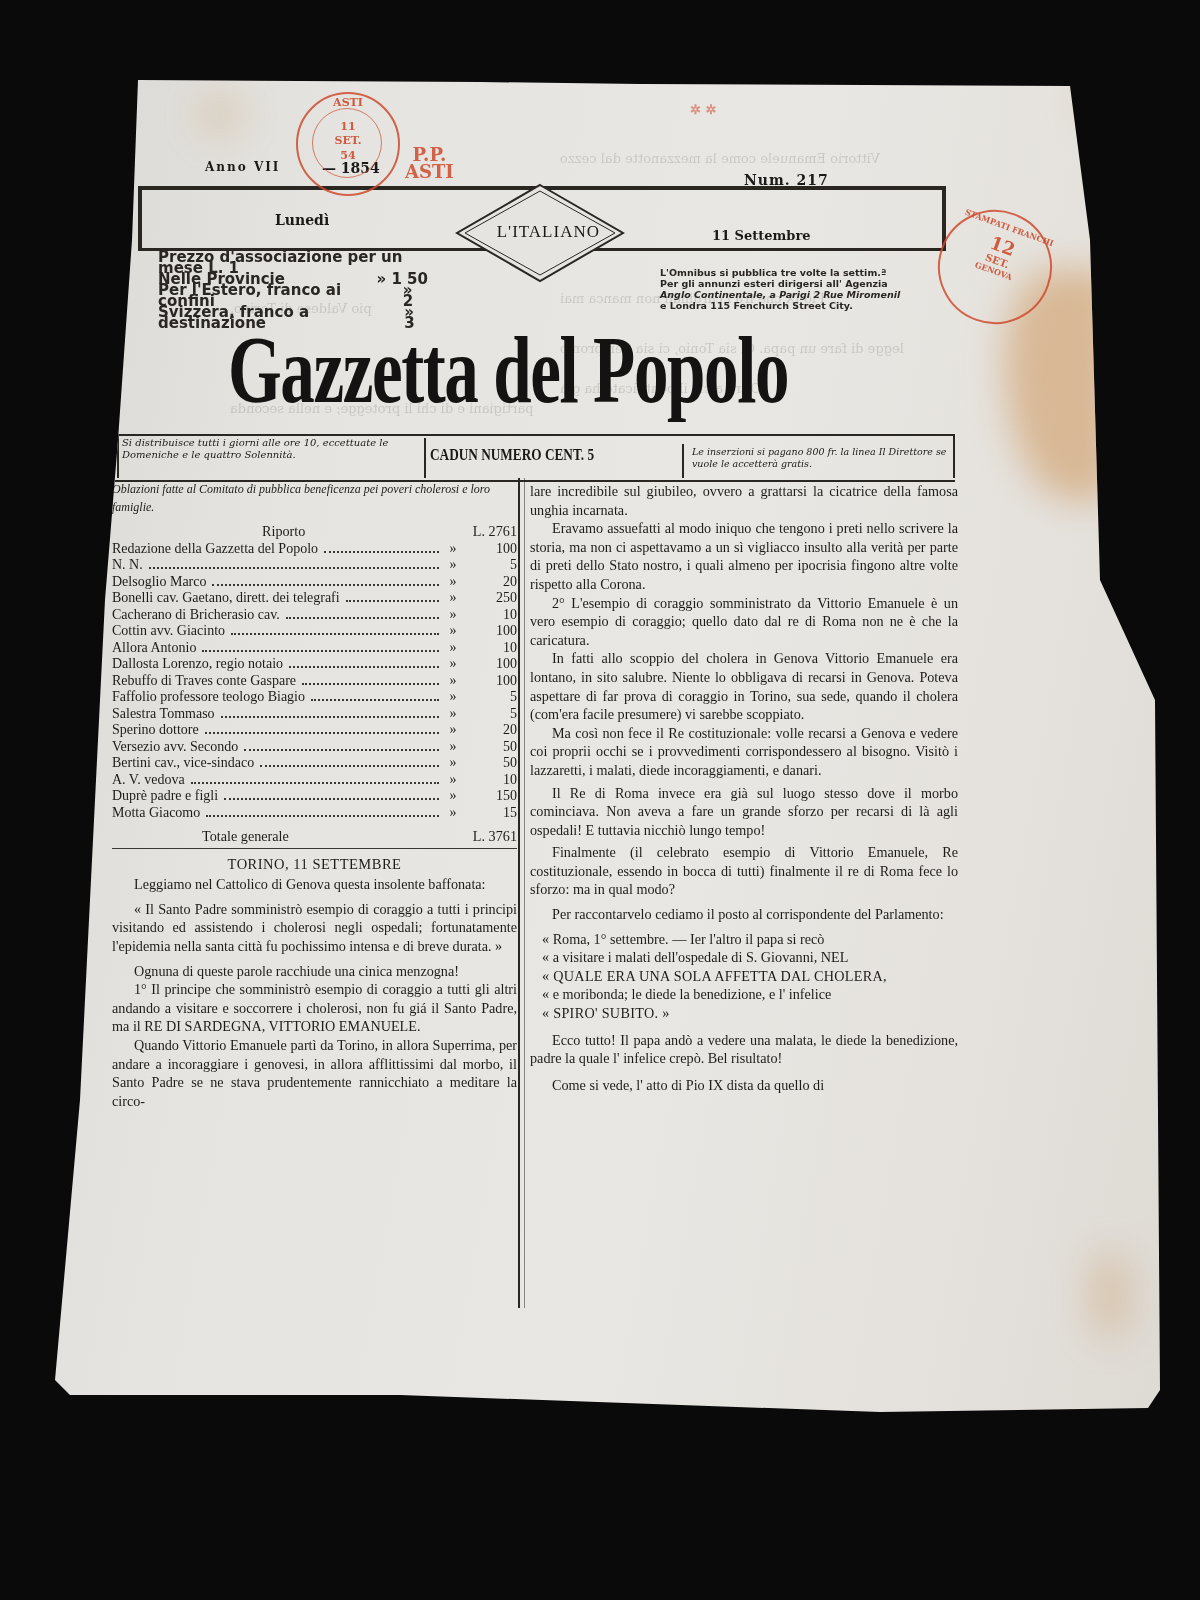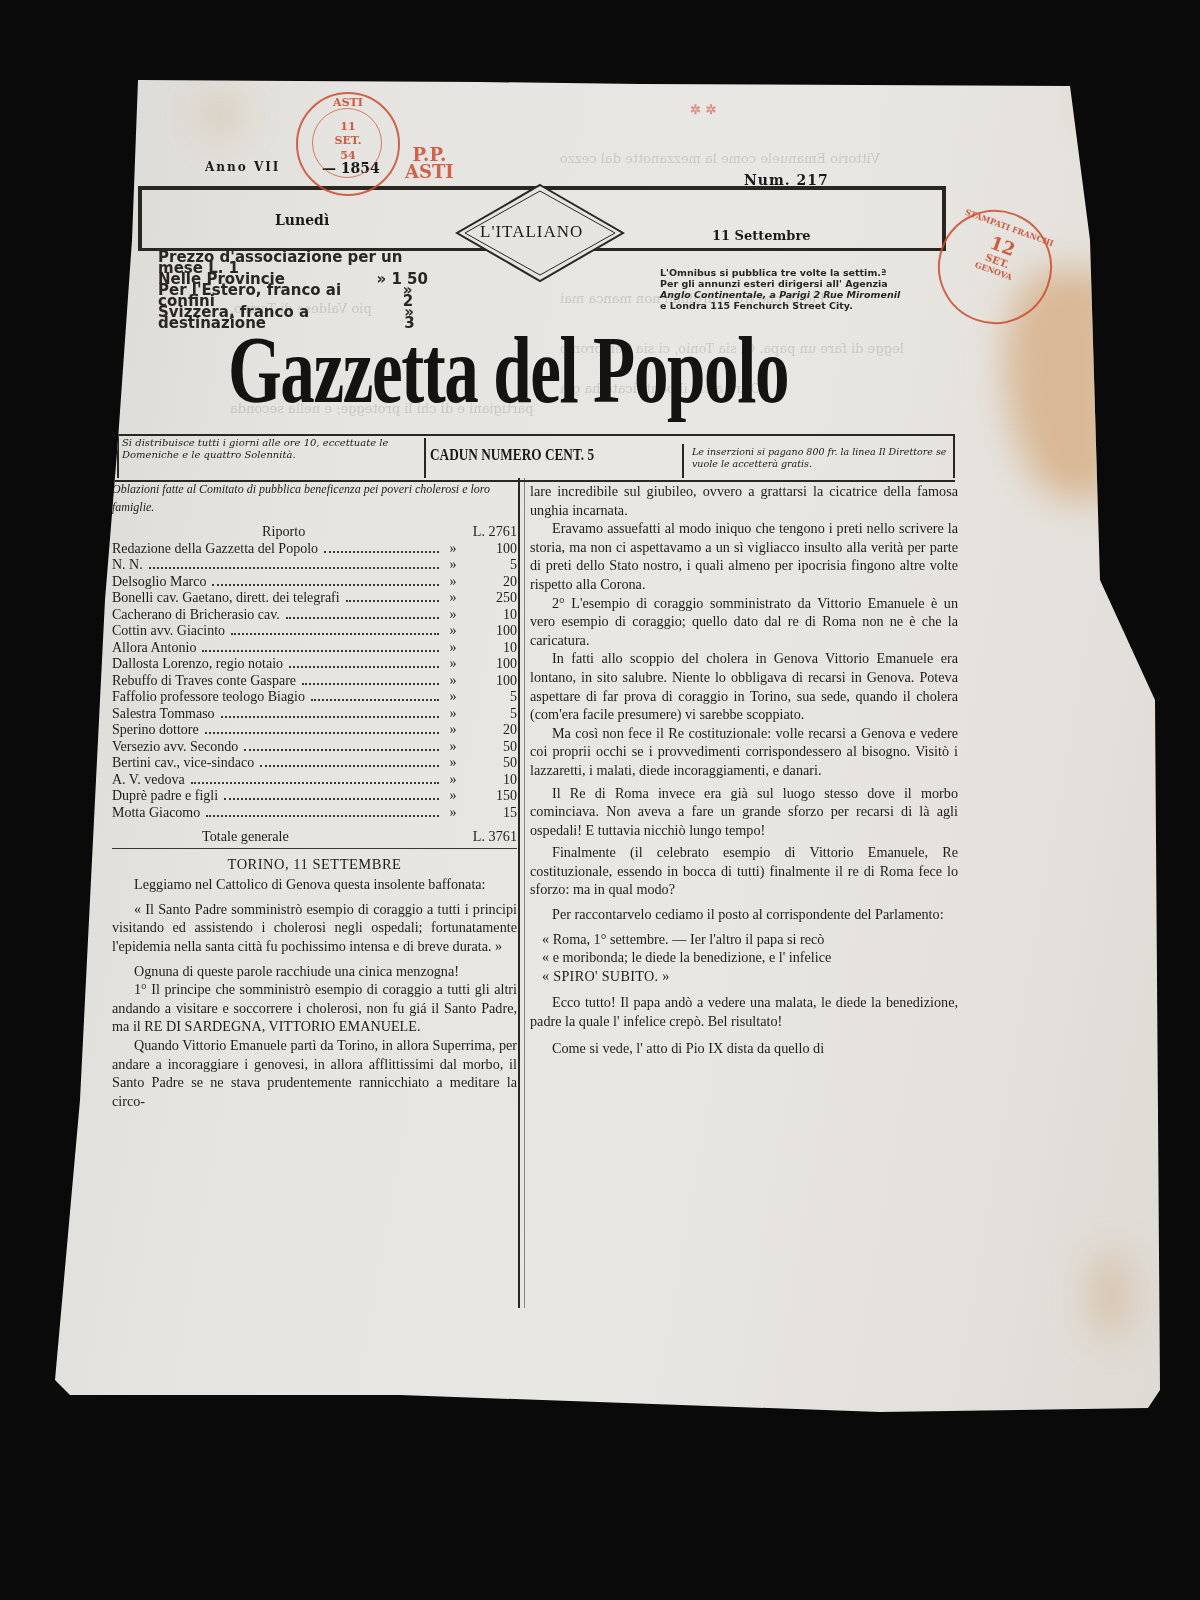--- a/index.html
+++ b/index.html
@@ -27,21 +27,21 @@
     .num { left:744px; top:172px; font-size:14px; font-weight:bold; letter-spacing:1px; }
     .band {
       position:absolute; left:138px; top:186px; width:800px; height:58px;
       border-top:4px solid #2a2622; border-bottom:3px solid #2a2622; border-left:4px solid #2a2622; border-right:4px solid #2a2622;
     }
     .lunedi { left:275px; top:212px; font-size:14px; font-weight:bold; }
     .settembre { left:712px; top:228px; font-size:13px; font-weight:bold; }
     .diamond {
       position:absolute; left:455px; top:183px; width:170px; height:100px;
     }
-    .diamond-label { left:480px; top:222px; width:120px; text-align:left; font-size:17px; letter-spacing:1px; font-family:"Liberation Serif", serif; }
+    .diamond-label { left:480px; top:222px; width:120px; text-align:right; font-size:17px; letter-spacing:1px; font-family:"Liberation Serif", serif; }
     .pricebox { left:158px; top:252px; font-size:15px; line-height:11px; font-family:"DejaVu Sans", sans-serif; font-weight:bold; color:#2a2622; width:270px; }
     .pricebox .row { display:flex; justify-content:space-between; }
     .omnibus { left:660px; top:267px; font-size:9.5px; line-height:11px; font-family:"DejaVu Sans", sans-serif; font-weight:bold; color:#2a2622; width:250px; }
     .masthead {
       left:228px; top:320px; font-family:"Liberation Serif", serif; font-weight:bold; font-size:96px; line-height:100px;
       transform:scaleX(.72); transform-origin:left top; letter-spacing:-2px; color:#151311; white-space:nowrap;
     }
     .strip {
       position:absolute; left:115px; top:434px; width:840px; height:44px; border-top:2px solid #2a2622; border-bottom:2px solid #2a2622;
     }
@@ -291,19 +291,21 @@
     <p>lare incredibile sul giubileo, ovvero a grattarsi la cicatrice della famosa unghia incarnata.</p>
     <p class="ind">Eravamo assuefatti al modo iniquo che tengono i preti nello scrivere la storia, ma non ci aspettavamo a un sì vigliacco insulto alla verità per parte di preti dello Stato nostro, i quali almeno per ipocrisia fingono altre volte rispetto alla Corona.</p>
     <p class="ind">2° L'esempio di coraggio somministrato da Vittorio Emanuele è un vero esempio di coraggio; quello dato dal re di Roma non ne è che la caricatura.</p>
     <p class="ind">In fatti allo scoppio del cholera in Genova Vittorio Emanuele era lontano, in sito salubre. Niente lo obbligava di recarsi in Genova. Poteva aspettare di far prova di coraggio in Torino, sua sede, quando il cholera (com'era facile presumere) vi sarebbe scoppiato.</p>
     <p class="ind">Ma così non fece il Re costituzionale: volle recarsi a Genova e vedere coi proprii occhi se i provvedimenti corrispondessero al bisogno. Visitò i lazzaretti, i malati, diede incoraggiamenti, e danari.</p>
     <p class="ind" style="margin-top:4px;">Il Re di Roma invece era già sul luogo stesso dove il morbo cominciava. Non aveva a fare un grande sforzo per recarsi di là agli ospedali! E tuttavia nicchiò lungo tempo!</p>
     <p class="ind" style="margin-top:4px;">Finalmente (il celebrato esempio di Vittorio Emanuele, Re costituzionale, essendo in bocca di tutti) finalmente il re di Roma fece lo sforzo: ma in qual modo?</p>
     <p class="ind" style="margin-top:6px;">Per raccontarvelo cediamo il posto al corrispondente del Parlamento:</p>
     <div style="margin-top:6px;padding-left:12px;">
       <span class="quote-line">« Roma, 1° settembre. — Ier l'altro il papa si recò</span>
+      <span class="quote-line">« a visitare i malati dell'ospedale di S. Giovanni, NEL</span>
+      <span class="quote-line sc">« QUALE ERA UNA SOLA AFFETTA DAL CHOLERA,</span>
       <span class="quote-line">« e moribonda; le diede la benedizione, e l' infelice</span>
       <span class="quote-line sc">« SPIRO' SUBITO. »</span>
     </div>
     <p class="ind" style="margin-top:8px;">Ecco tutto! Il papa andò a vedere una malata, le diede la benedizione, padre la quale l' infelice crepò. Bel risultato!</p>
     <p class="ind" style="margin-top:8px;">Come si vede, l' atto di Pio IX dista da quello di</p>
   </div>
 </div>
 
 </body></html>

